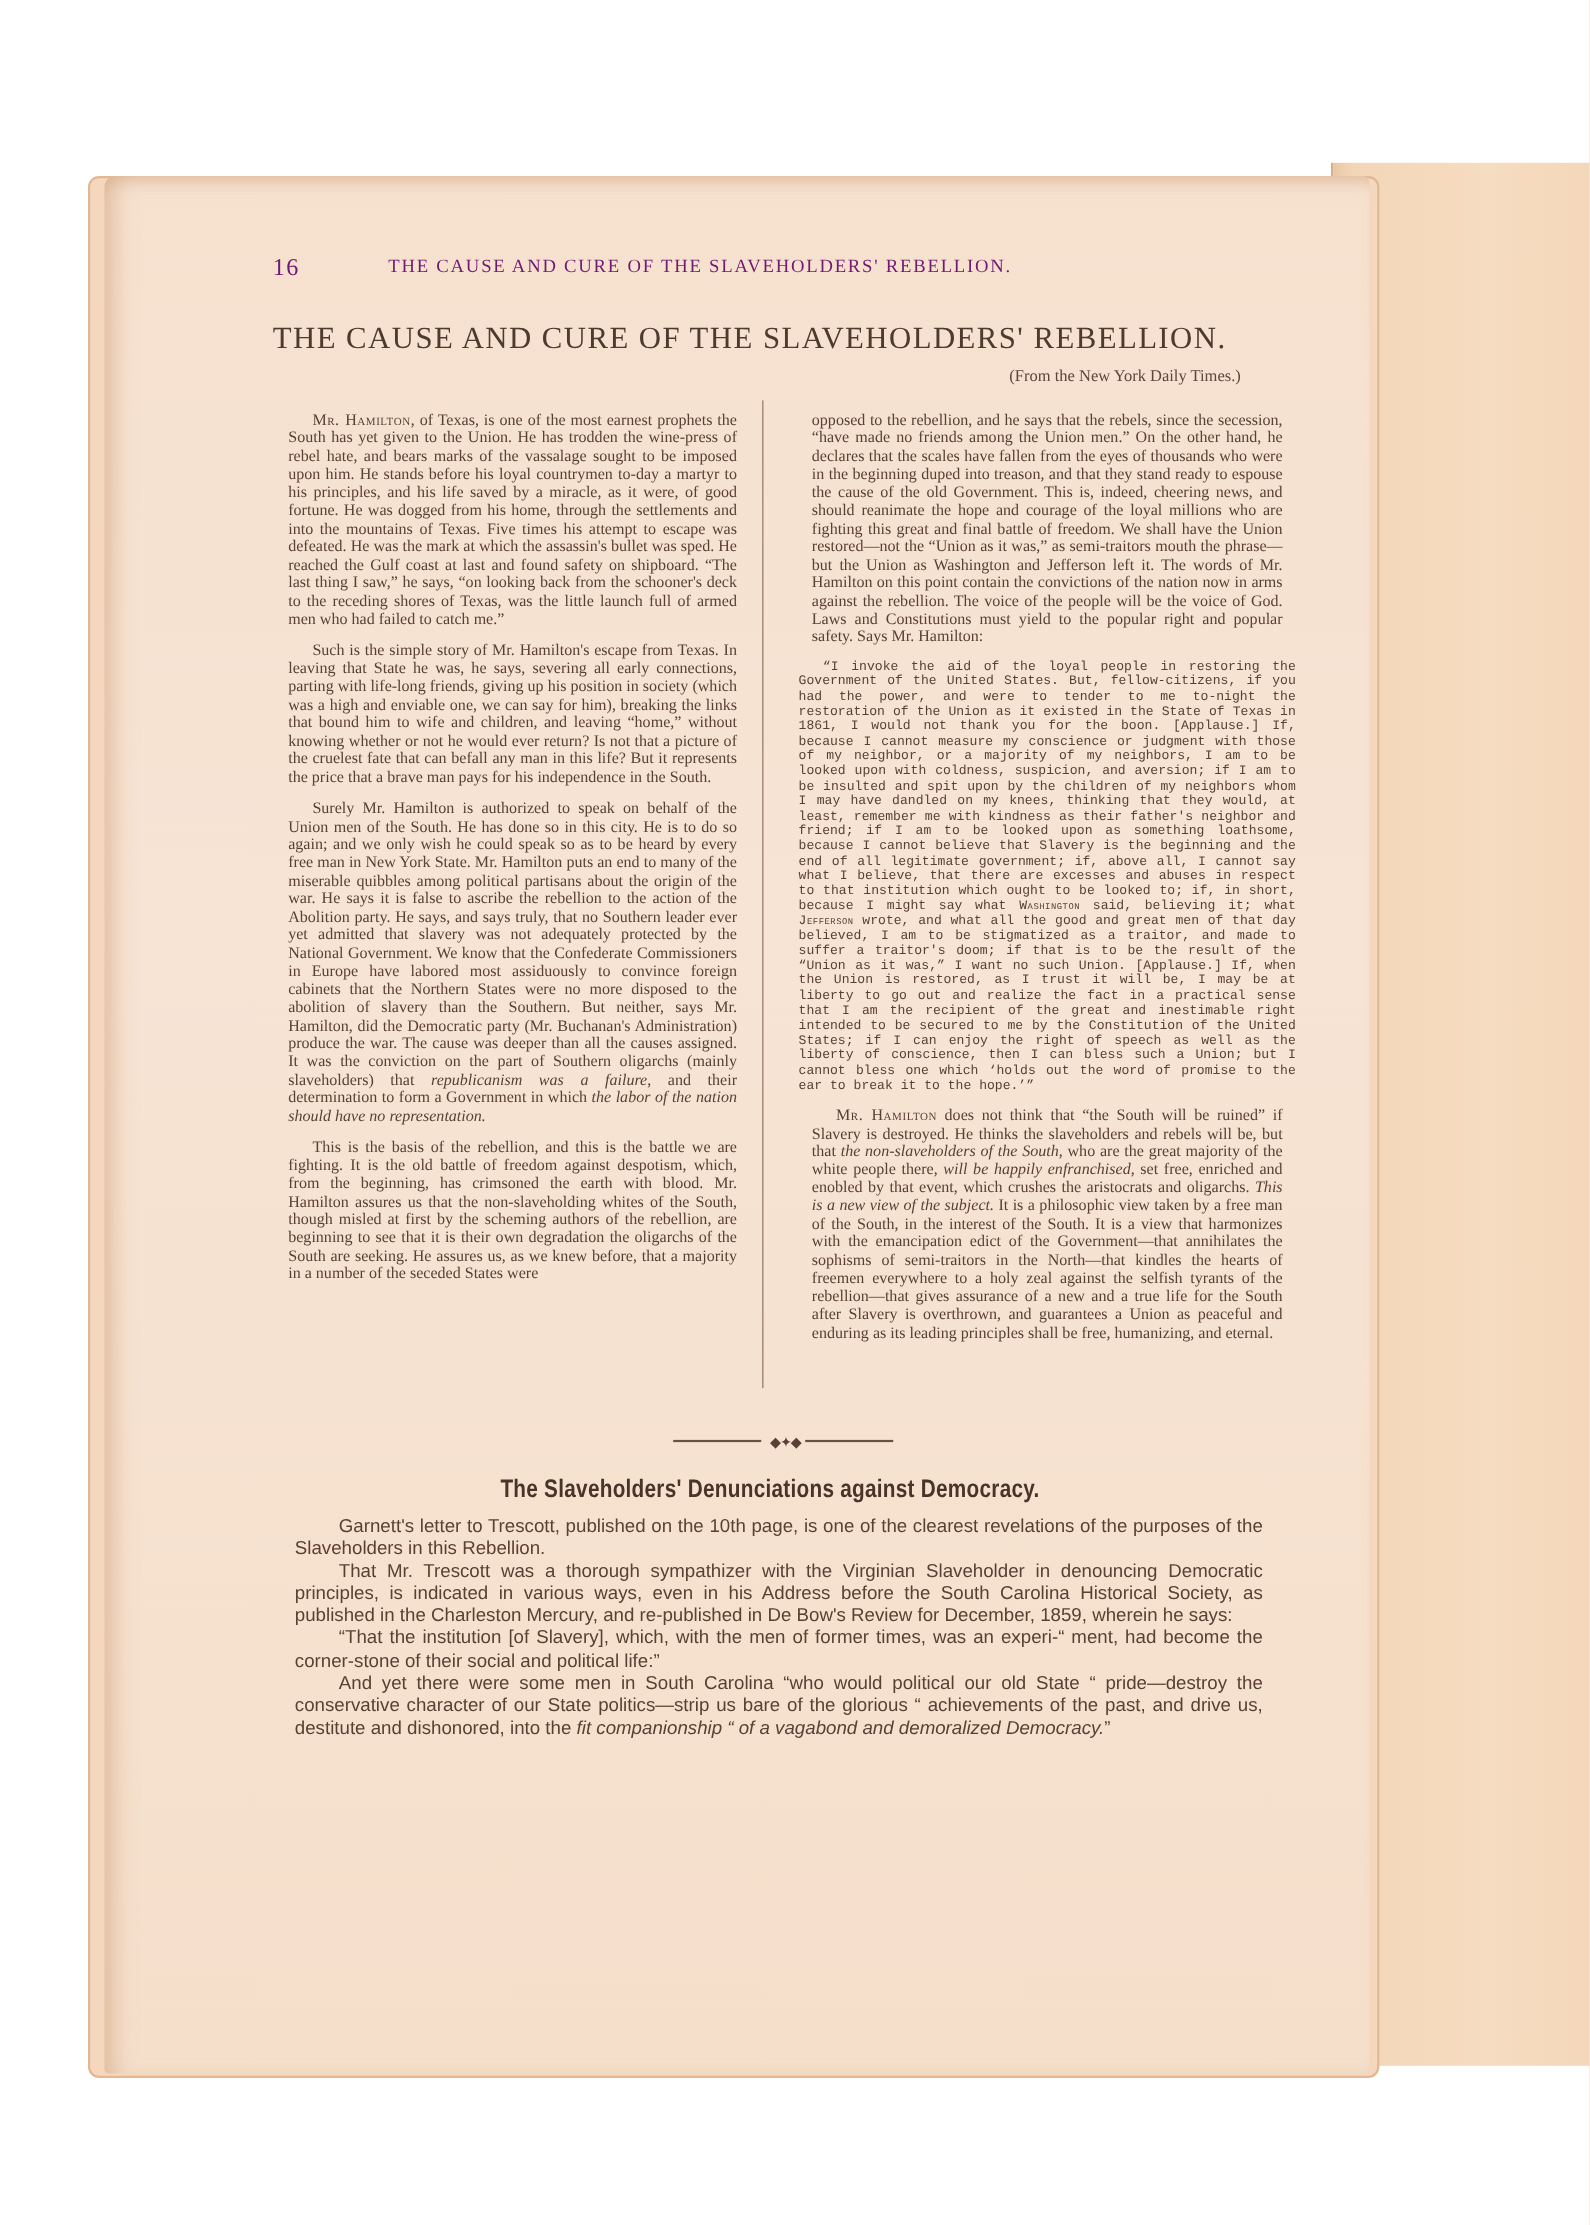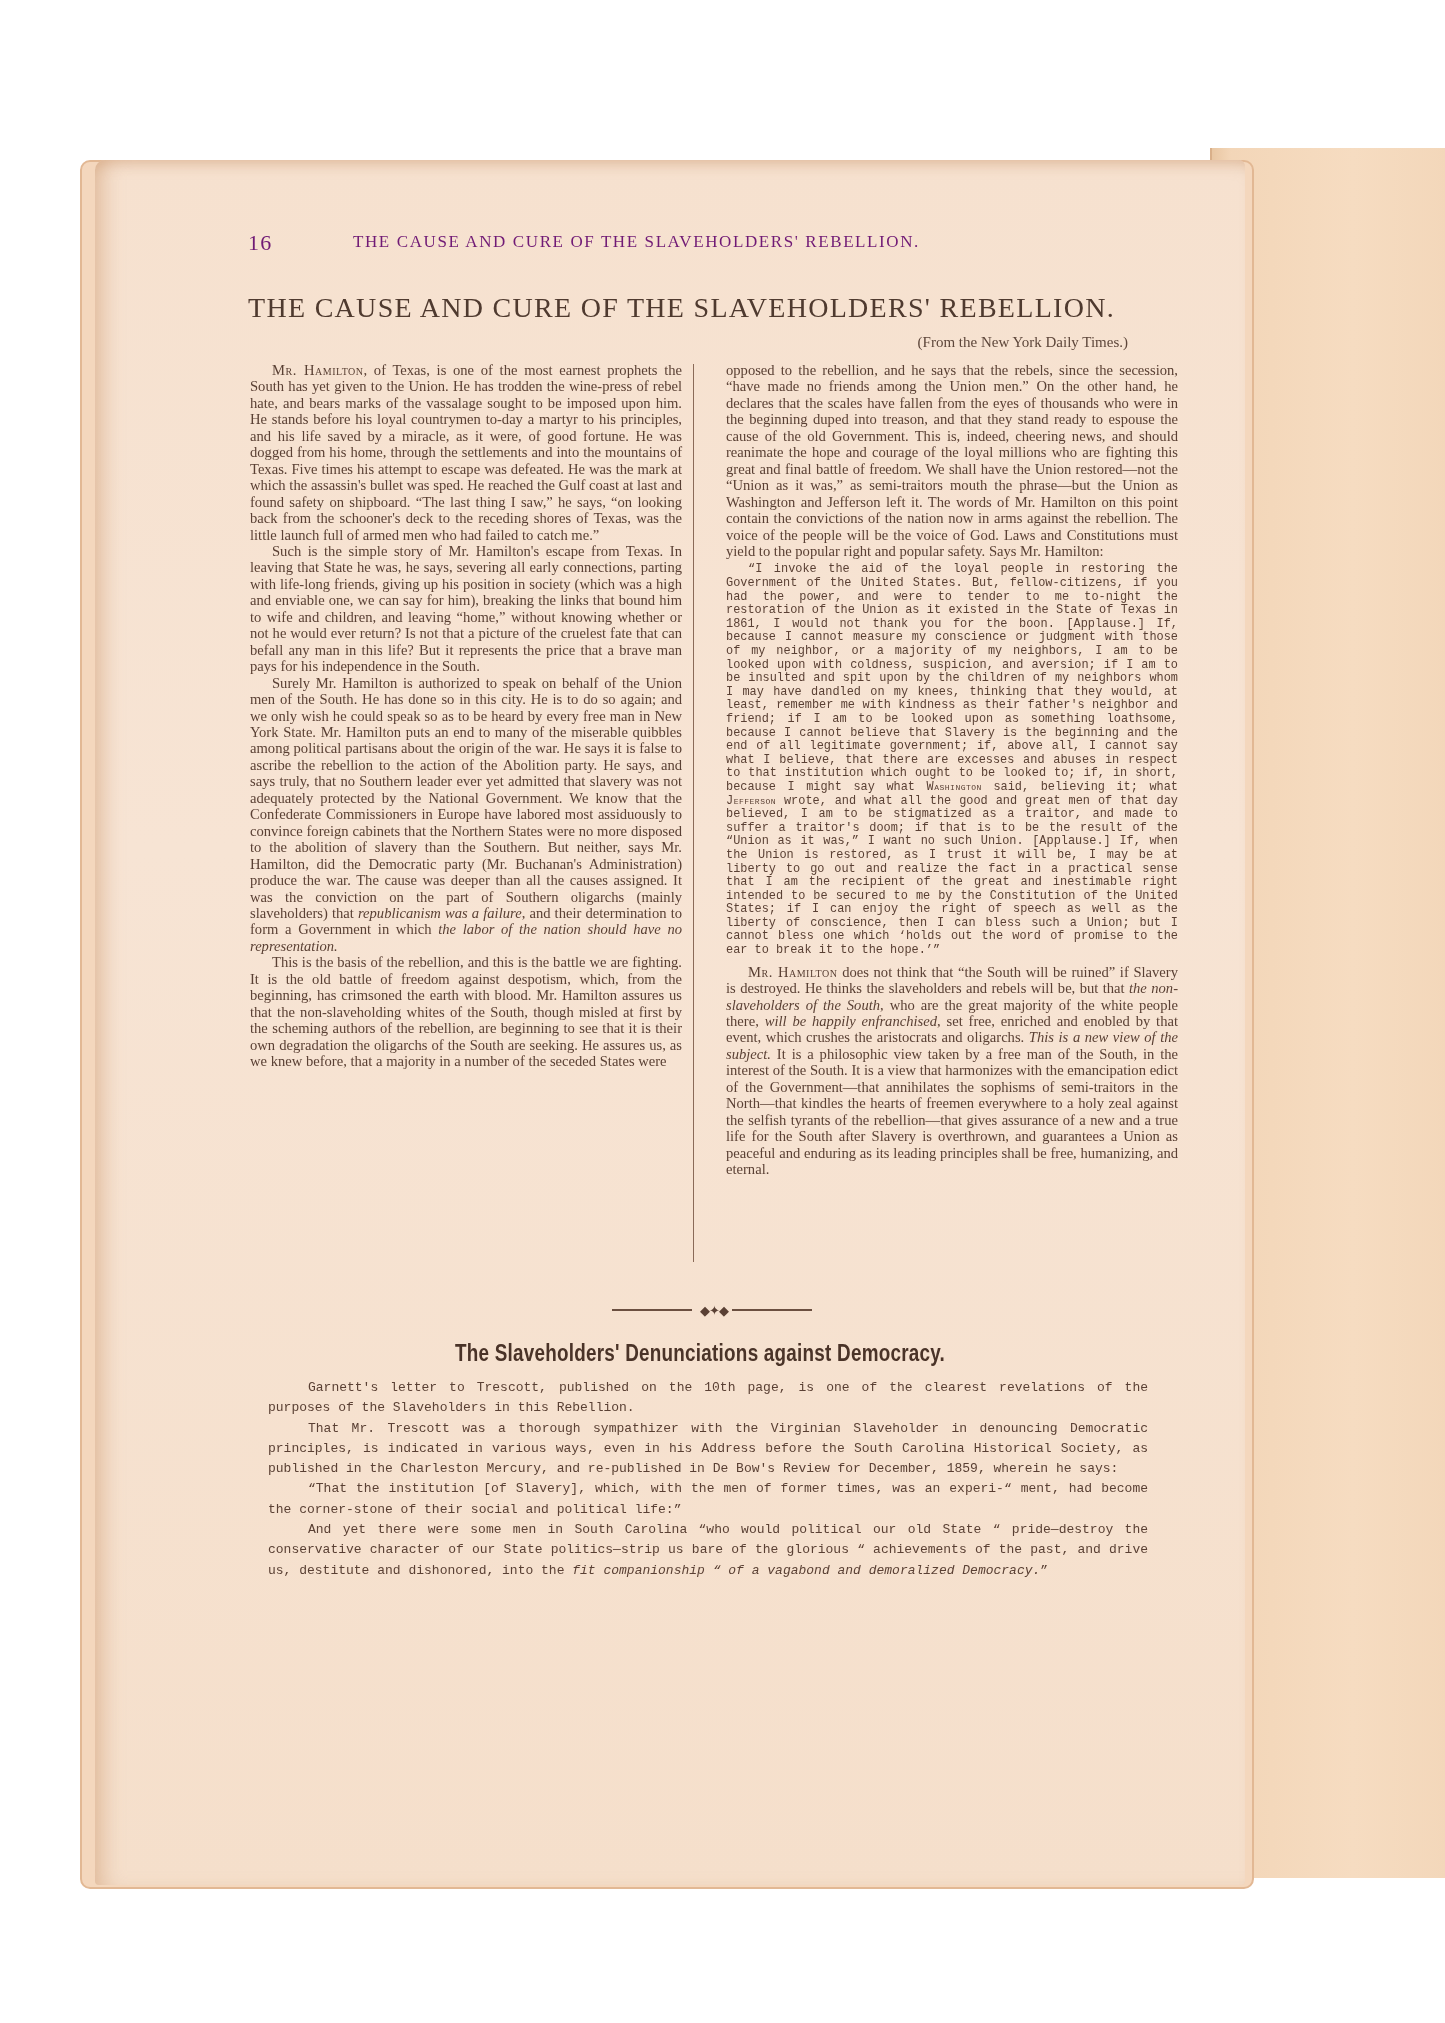--- a/index.html
+++ b/index.html
@@ -37,21 +37,21 @@
       font-family:"Liberation Serif", serif; font-size:28px; letter-spacing:1.3px; color:#4f3a2f;
     }
     .source {
       position:absolute; left:248px; top:334px; width:880px; text-align:right;
       font-family:"Liberation Serif", serif; font-size:15px; color:#5d463a;
     }
     .col {
       position:absolute; top:362px; font-family:"Liberation Serif", serif;
       font-size:14.6px; line-height:16.45px; color:#5a4034; text-align:justify;
     }
-    .col p { margin:0; text-indent:22px; }
+    .col p { margin:12px; text-indent:22px; }
     .col-left { left:250px; width:432px; }
     .col-right { left:726px; width:452px; }
     .col-divider {
       position:absolute; left:693px; top:364px; width:1px; height:898px; background:#8a6a58;
     }
     .quote { font-size:11.9px !important; line-height:13.6px !important; margin:4px 0 6px 0 !important;font-family:Liberation Mono, monospace; }
     .smallcaps { font-variant:small-caps; letter-spacing:.5px; }
     em { font-style:italic; }
     .ornament {
       position:absolute; left:612px; top:1303px; width:200px; height:14px;
@@ -59,21 +59,21 @@
     .ornament .line { position:absolute; top:6px; height:2px; width:80px; background:#6b4f40; }
     .ornament .l { left:0; } .ornament .r { right:0; }
     .ornament .dia { position:absolute; left:88px; top:0; font-size:13px; color:#5a4034; letter-spacing:-1px; }
     .section-title {
       position:absolute; left:250px; top:1340px; width:900px; text-align:center;
       font-family:"Liberation Sans", sans-serif; font-weight:bold; font-size:23px; letter-spacing:.3px;
       color:#4a3328; transform:scaleX(.82); transform-origin:center;
     }
     .lower {
       position:absolute; left:268px; top:1378px; width:880px;
-      font-family:Liberation Mono, monospace; font-size:13px; line-height:20.3px; color:#5a4034;
+      font-family:Liberation Sans, sans-serif; font-size:17px; line-height:20.3px; color:#5a4034;
       text-align:justify;
     }
     .lower p { margin:0; text-indent:40px; }
   </style>
 </head>
 <body>
 
 <div class="back-page">
   <div class="tear"></div>
 </div>

